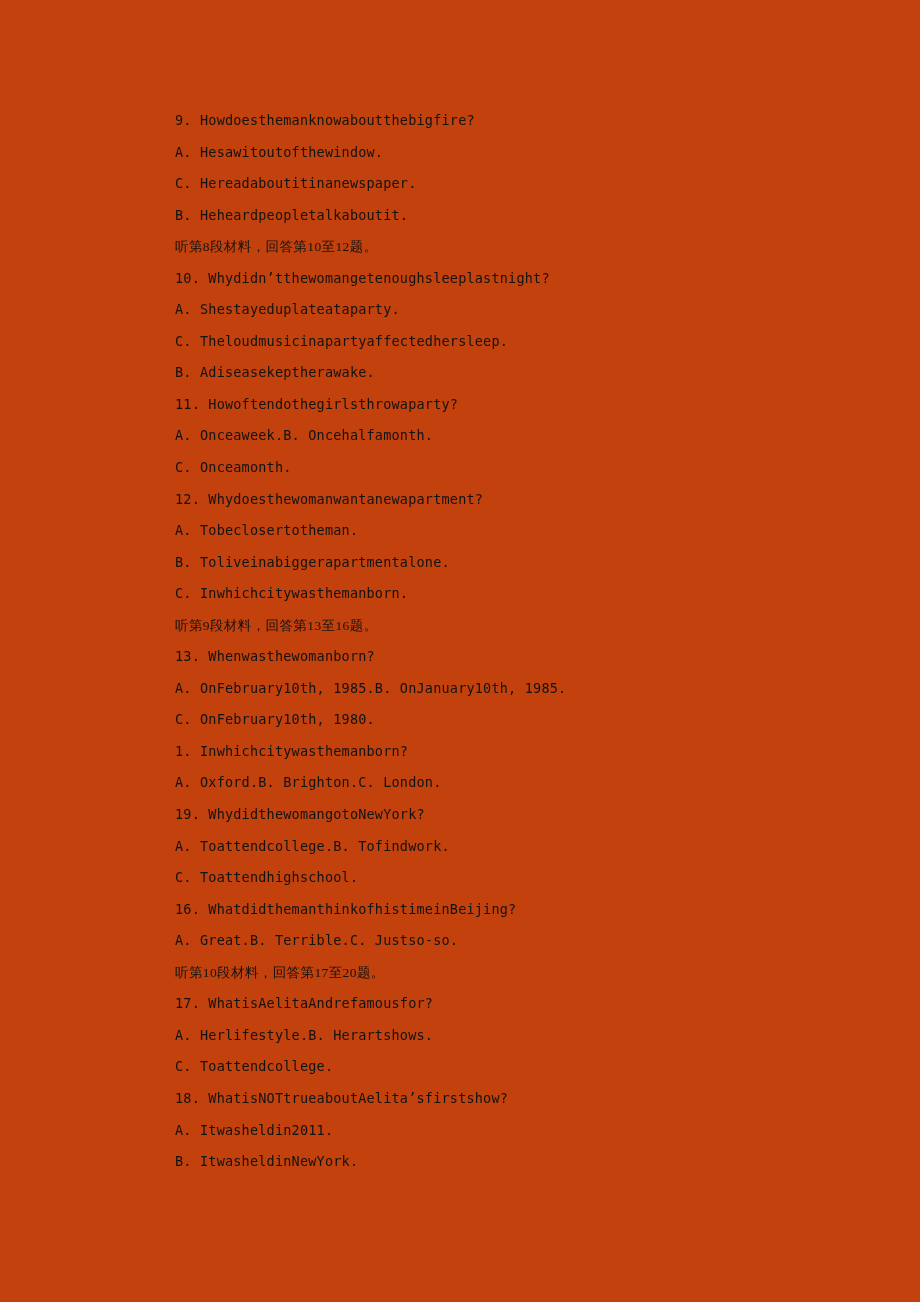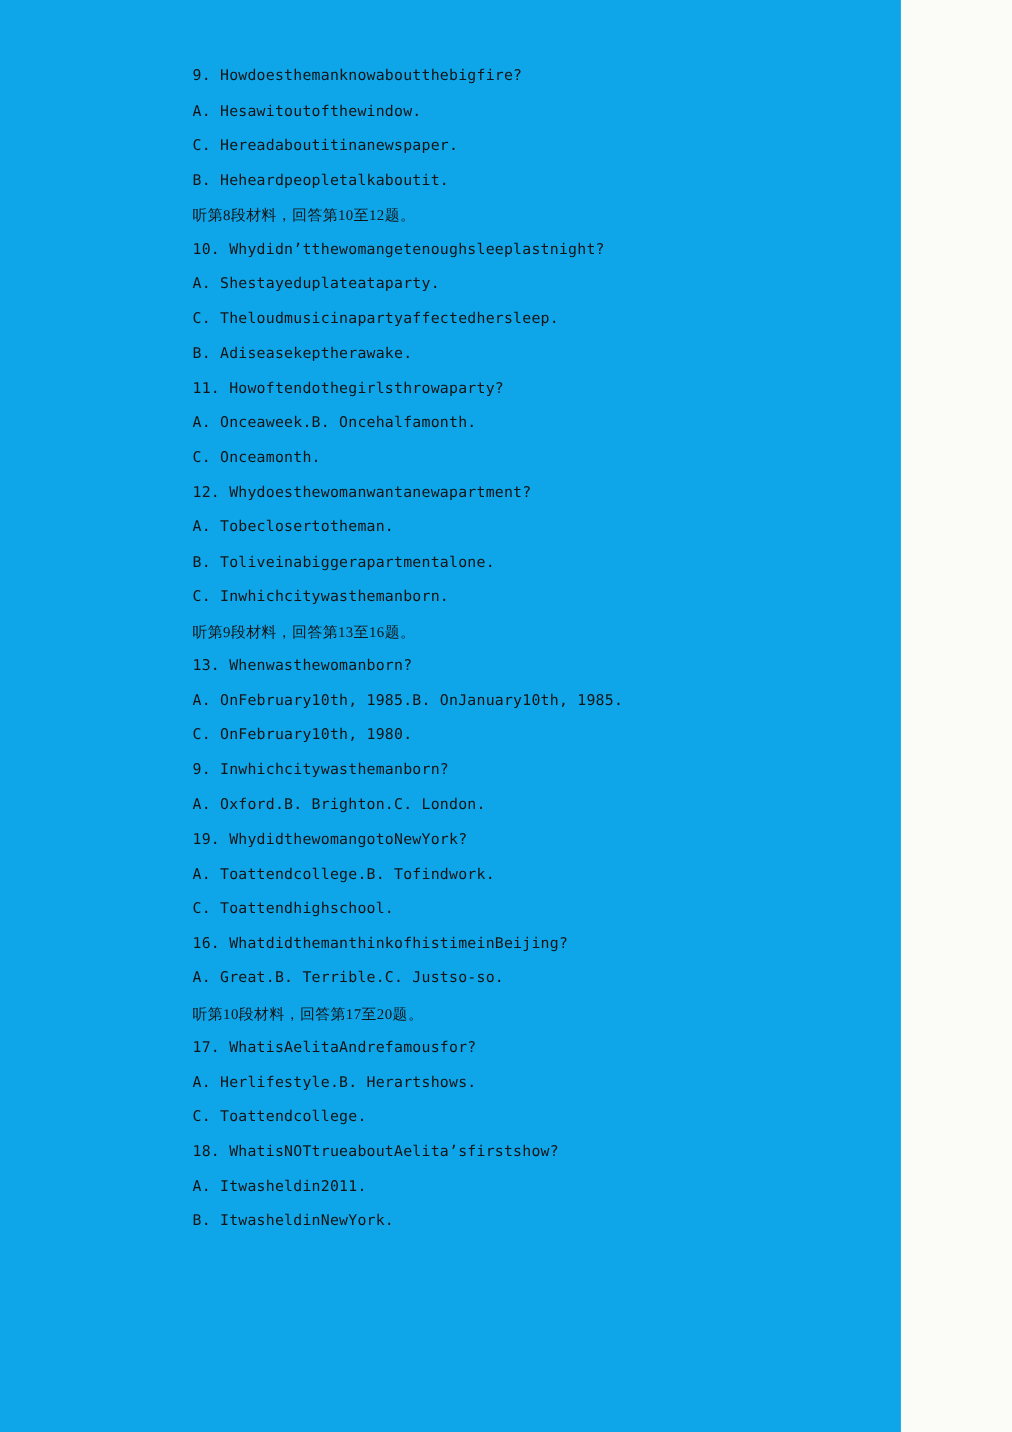--- a/index.html
+++ b/index.html
@@ -2,26 +2,26 @@
 <html><head>
 <meta charset="utf-8">
 <style>
   html, body {
     margin: 0;
     padding: 0;
     background: #fbfbf8;
   }
   .page {
     position: relative;
-    width: 819px;
+    width: 920px;
     height: 1302px;
-    background: #0ea5e9;
+    background: #c2410c;
     overflow: hidden;
     box-sizing: border-box;
-    padding: 54px 40px 0 175px;
+    padding: 105px 40px 0 175px;
   }
   .doc-lines {
     display: block;
   }
   .line {
     font-family: "DejaVu Sans Mono", "Liberation Mono", monospace;
     font-size: 13.5px;
     line-height: 31.55px;
     height: 31.55px;
     color: #131313;
@@ -51,21 +51,21 @@
     <div class="line">A. Onceaweek.B. Oncehalfamonth.</div>
     <div class="line">C. Onceamonth.</div>
     <div class="line">12. Whydoesthewomanwantanewapartment?</div>
     <div class="line">A. Tobeclosertotheman.</div>
     <div class="line">B. Toliveinabiggerapartmentalone.</div>
     <div class="line">C. Inwhichcitywasthemanborn.</div>
     <div class="line cjk">听第9段材料，回答第13至16题。</div>
     <div class="line">13. Whenwasthewomanborn?</div>
     <div class="line">A. OnFebruary10th, 1985.B. OnJanuary10th, 1985.</div>
     <div class="line">C. OnFebruary10th, 1980.</div>
-    <div class="line">9. Inwhichcitywasthemanborn?</div>
+    <div class="line">1. Inwhichcitywasthemanborn?</div>
     <div class="line">A. Oxford.B. Brighton.C. London.</div>
     <div class="line">19. WhydidthewomangotoNewYork?</div>
     <div class="line">A. Toattendcollege.B. Tofindwork.</div>
     <div class="line">C. Toattendhighschool.</div>
     <div class="line">16. WhatdidthemanthinkofhistimeinBeijing?</div>
     <div class="line">A. Great.B. Terrible.C. Justso-so.</div>
     <div class="line cjk">听第10段材料，回答第17至20题。</div>
     <div class="line">17. WhatisAelitaAndrefamousfor?</div>
     <div class="line">A. Herlifestyle.B. Herartshows.</div>
     <div class="line">C. Toattendcollege.</div>

